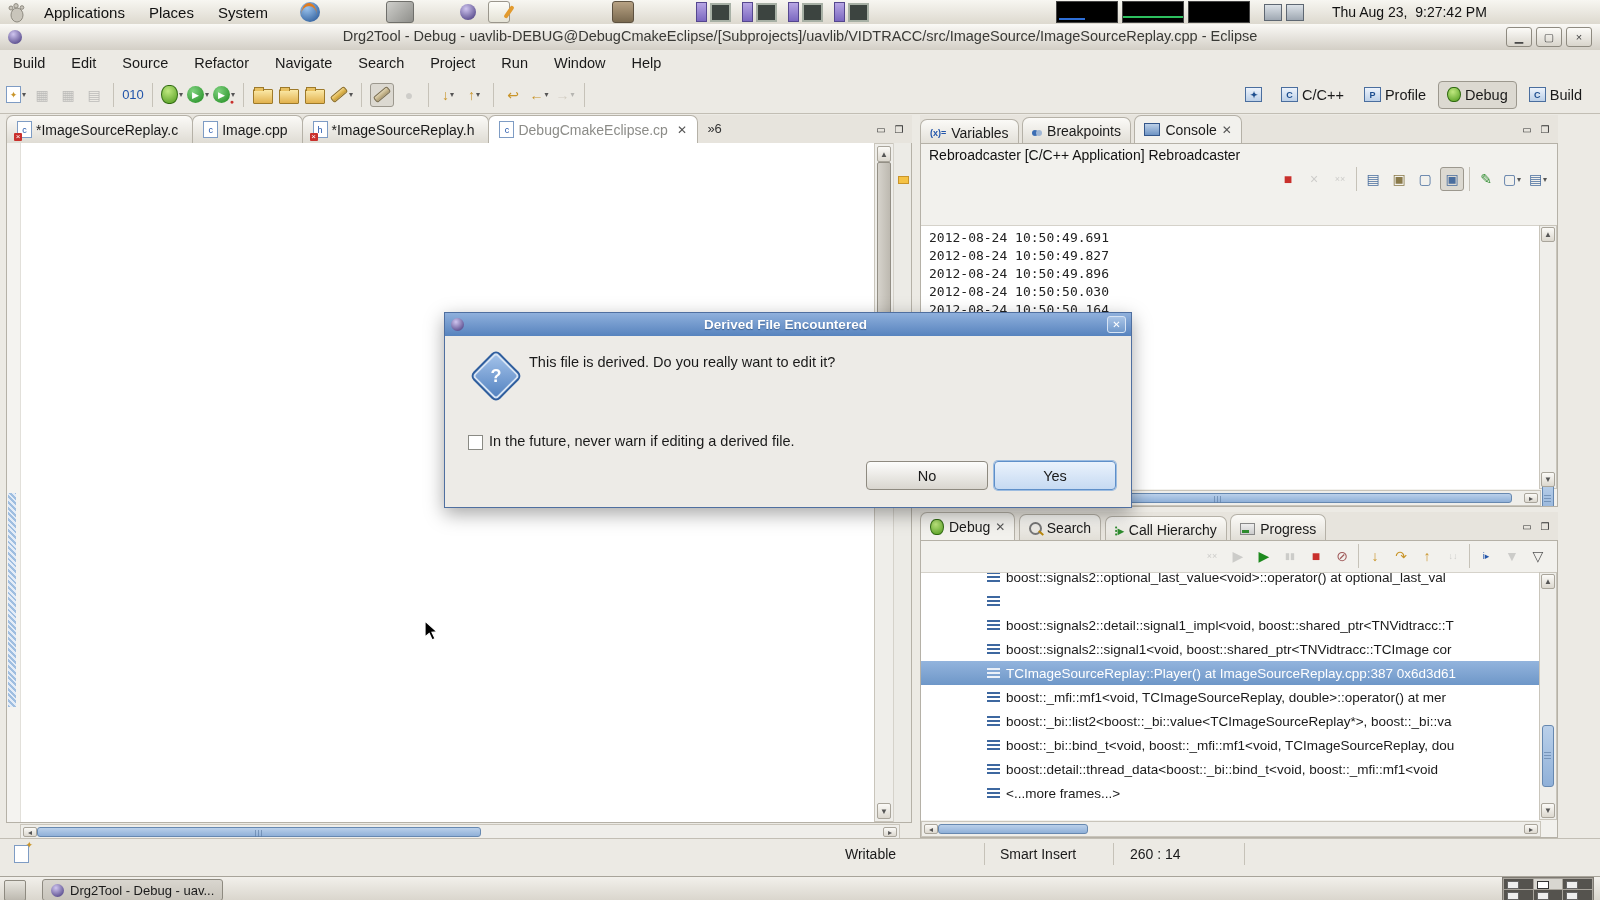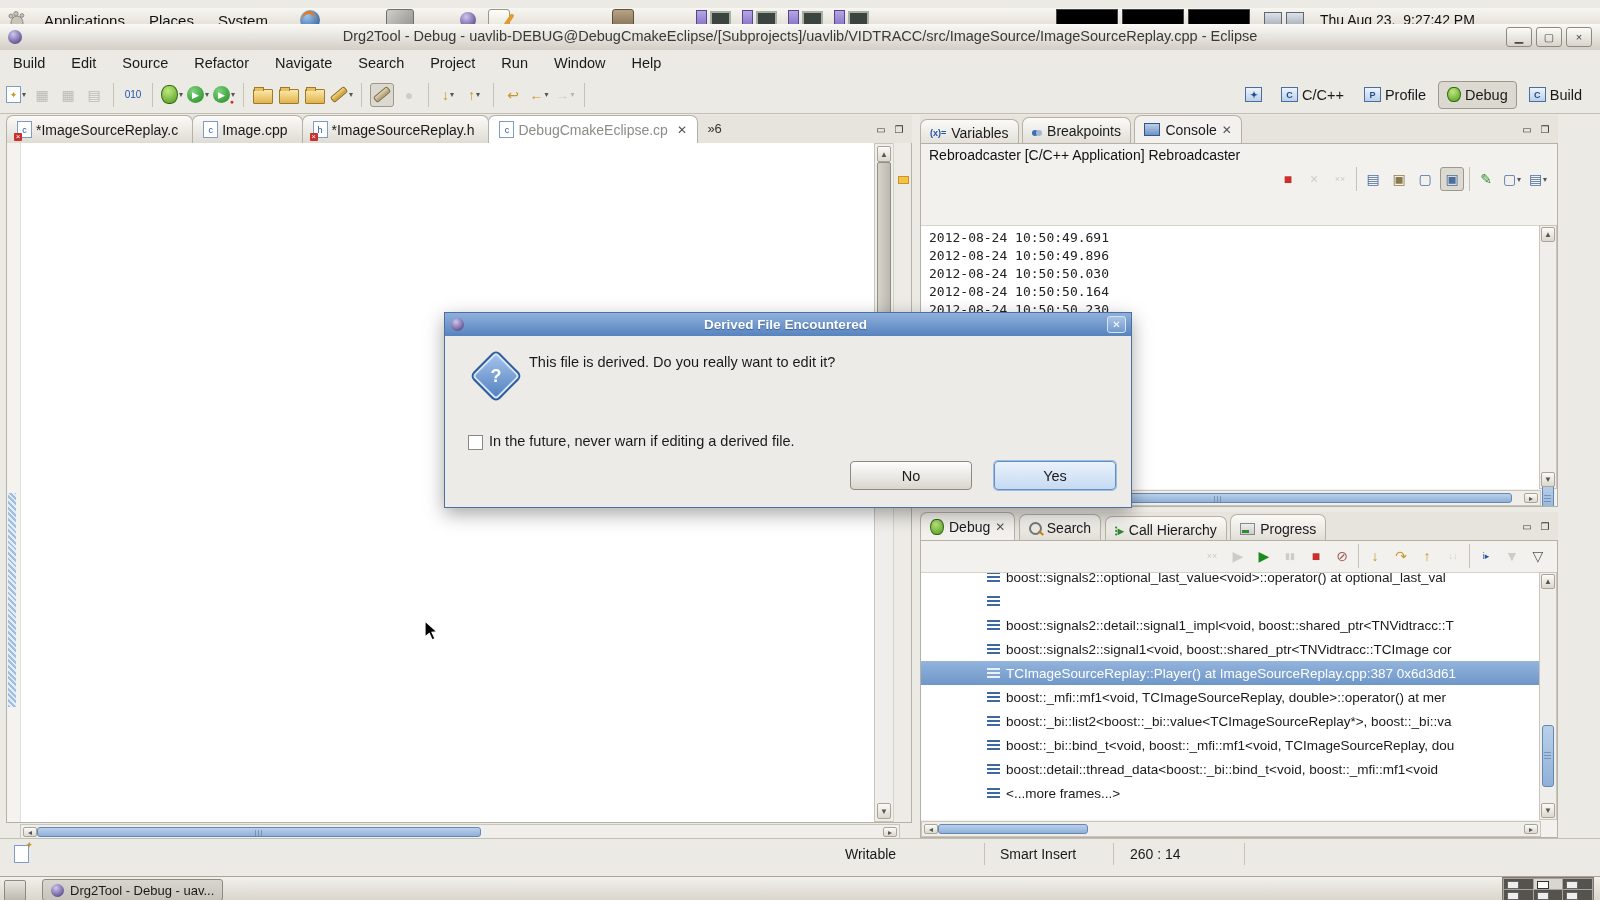--- a/index.html
+++ b/index.html
@@ -3,21 +3,21 @@
 <meta charset="utf-8">
 <style>
   html,body{margin:0;padding:0;background:#555;}
   #stage{position:relative;width:1600px;height:900px;overflow:hidden;
          font-family:"Liberation Sans",sans-serif;background:#ECEAE4;
          -webkit-font-smoothing:antialiased;}
   .abs{position:absolute;}
   .row{display:flex;align-items:center;}
 
   
-  #gnome-panel{left:0;top:8px;width:1600px;height:24px;
+  #gnome-panel{left:0;top:0;width:1600px;height:24px;
     background:linear-gradient(#F7F6F1,#DDD9CF);border-bottom:1px solid #B9B5AB;}
   .gmenu{font-size:15px;color:#111;padding:0 12px;height:24px;display:flex;align-items:center;cursor:default;}
   .launch{width:20px;height:20px;margin:0 6px;border-radius:3px;display:inline-block;position:relative;}
   .l-firefox{background:radial-gradient(circle at 35% 30%,#9CC4EE,#1D4E8F);border-radius:50%;}
   .l-firefox:after{content:"";position:absolute;left:1px;top:1px;width:16px;height:9px;border-radius:50% 50% 0 0/100% 100% 0 0;border-top:3px solid #E07B1F;}
   .l-screenshot{background:linear-gradient(135deg,#CFCFCB,#8F8F8B);border:1px solid #6F6F6B;width:26px;}
   .l-purple,.ic-eclipse{background:radial-gradient(circle at 38% 30%,#CFC5EF,#3D2F75);border-radius:50%;}
   .l-editor{background:linear-gradient(#FDFDF8,#E4E2D6);border:1px solid #9A968C;}
   .l-editor:after{content:"";position:absolute;right:-2px;top:3px;width:4px;height:14px;background:#E29A2E;transform:rotate(35deg);border-radius:2px;}
   .l-drill{background:linear-gradient(#B8A284,#7A6A50);border:1px solid #5D5140;}
@@ -207,21 +207,21 @@
       </span>
     <span class="row" style="margin-left:176px">
       <span class="sysgraph sg-blue"></span>
       <span class="sysgraph sg-green"></span>
       <span class="sysgraph"></span>
     </span>
     <span class="row" style="margin-left:10px">
       <span class="net-icon"></span>
       <span class="net-icon"></span>
     </span>
-    <span id="gnome-clock" style="margin-left:12px">Thu Aug 23,  9:27:42 PM</span>
+    <span id="gnome-clock" style="margin-left:24px">Thu Aug 23,  9:27:42 PM</span>
   </div>
 
   <div id="titlebar" class="abs">
     <span class="ic-eclipse abs" style="left:8px;top:6px;width:14px;height:14px"></span>
     <div id="window-title">Drg2Tool - Debug - uavlib-DEBUG@DebugCmakeEclipse/[Subprojects]/uavlib/VIDTRACC/src/ImageSource/ImageSourceReplay.cpp - Eclipse</div>
     <div class="row abs" style="right:8px;top:3px">
       <span class="winbtn">▁</span>
       <span class="winbtn">▢</span>
       <span class="winbtn">×</span>
     </div>
@@ -252,21 +252,21 @@
         <span class="tbi dis">
           <span class="g" style="color: rgb(85, 99, 122);">▦</span>
         </span>
         <span class="tbi dis">
           <span class="g" style="color: rgb(85, 99, 122);">▤</span>
         </span>
       </div>
       <span class="tb-sep"></span>
       <div class="tb-group">
         <span class="tbi">
-          <span class="g" style="color: rgb(34, 85, 170); font-size: 10px;">010</span>
+          <span class="g" style="color: rgb(34, 85, 170); font-size: 13px;">010</span>
         </span>
       </div>
       <span class="tb-sep"></span>
       <div class="tb-group">
         <span class="tbi">
           <span class="bugic"></span>
           <span class="dd">▾</span>
         </span>
         <span class="tbi">
           <span class="runbtn">▶</span>
@@ -454,20 +454,21 @@
             <span class="dd">▾</span>
           </span>
           <span class="tbi">
             <span class="g" style="color: rgb(74, 110, 158);">▤</span>
             <span class="dd">▾</span>
           </span>
         </div>
       <div style="position:absolute;left:0;top:81px;right:18px;bottom:17px;background:#FFF;border-top:1px solid #D5D2CA">
         <div id="console-lines" style="padding-top:3px">
             <div class="conline">2012-08-24 10:50:49.691</div>
+            <div class="conline">2012-08-24 10:50:49.827</div>
             <div class="conline">2012-08-24 10:50:49.896</div>
             <div class="conline">2012-08-24 10:50:50.030</div>
             <div class="conline">2012-08-24 10:50:50.164</div>
             <div class="conline">2012-08-24 10:50:50.230</div>
           </div>
       </div>
       <div class="sb-v" style="right:0;top:81px;bottom:17px;width:18px">
         <span class="sb-btn" style="left:1px;right:1px;top:1px;height:13px">▲</span>
         <span class="thumb-blue" style="left:2px;right:2px;top:256px;height:32px">
             <span class="grip" style="transform:translate(-50%,-50%) rotate(90deg)">|||</span>
@@ -585,21 +586,21 @@
       <span class="ic-eclipse" style="width:13px;height:13px;margin-left:6px"></span>
       <span id="dialog-title">Derived File Encountered</span>
       <span id="dialog-close">✕</span>
     </div>
     <div id="q-icon">
         <div id="q-mark">?</div>
       </div>
     <div id="dialog-message">This file is derived. Do you really want to edit it?</div>
     <span id="dialog-check"></span>
     <span id="dialog-check-label">In the future, never warn if editing a derived file.</span>
-    <div class="dbtn" style="left:405px">No</div>
+    <div class="dbtn" style="left:421px">No</div>
     <div class="dbtn focused" style="left:549px">Yes</div>
   </div>
 
   <div id="statusbar" class="abs">
     <span id="fastview-icon"></span>
     <span class="st-item" style="left:845px">Writable</span>
     <span class="st-sep" style="left:984px"></span>
     <span class="st-item" style="left:1000px">Smart Insert</span>
     <span class="st-sep" style="left:1113px"></span>
     <span class="st-item" style="left:1130px">260 : 14</span>

